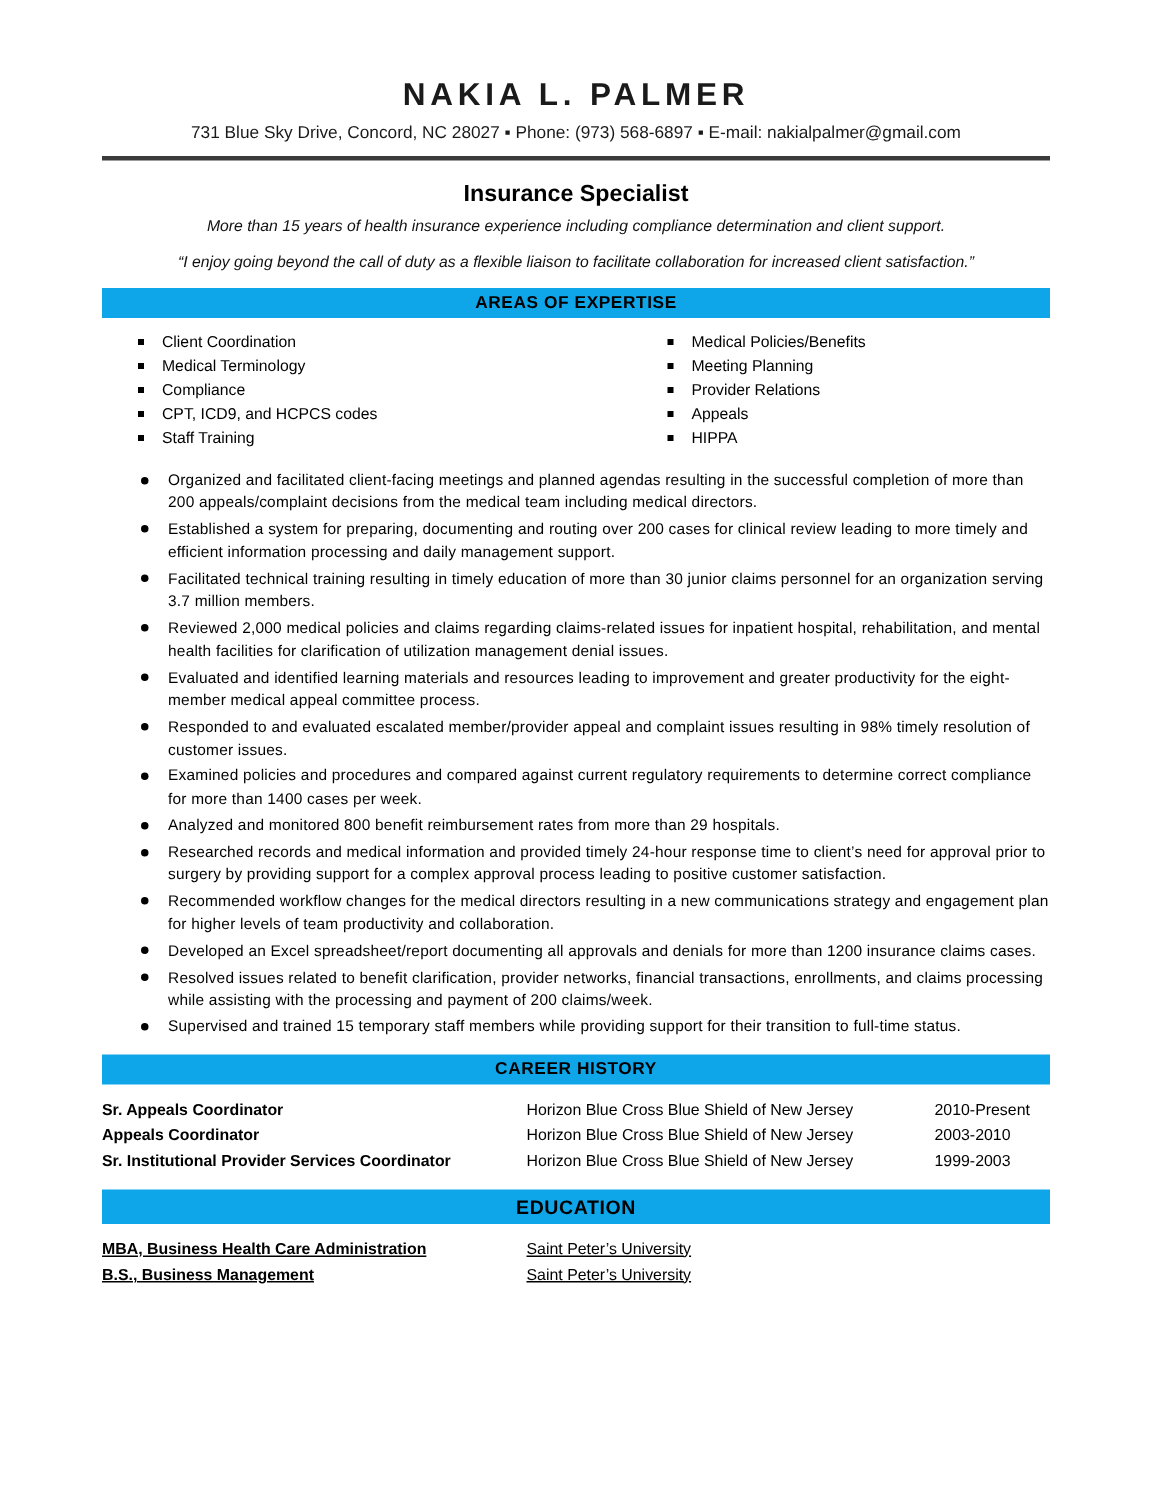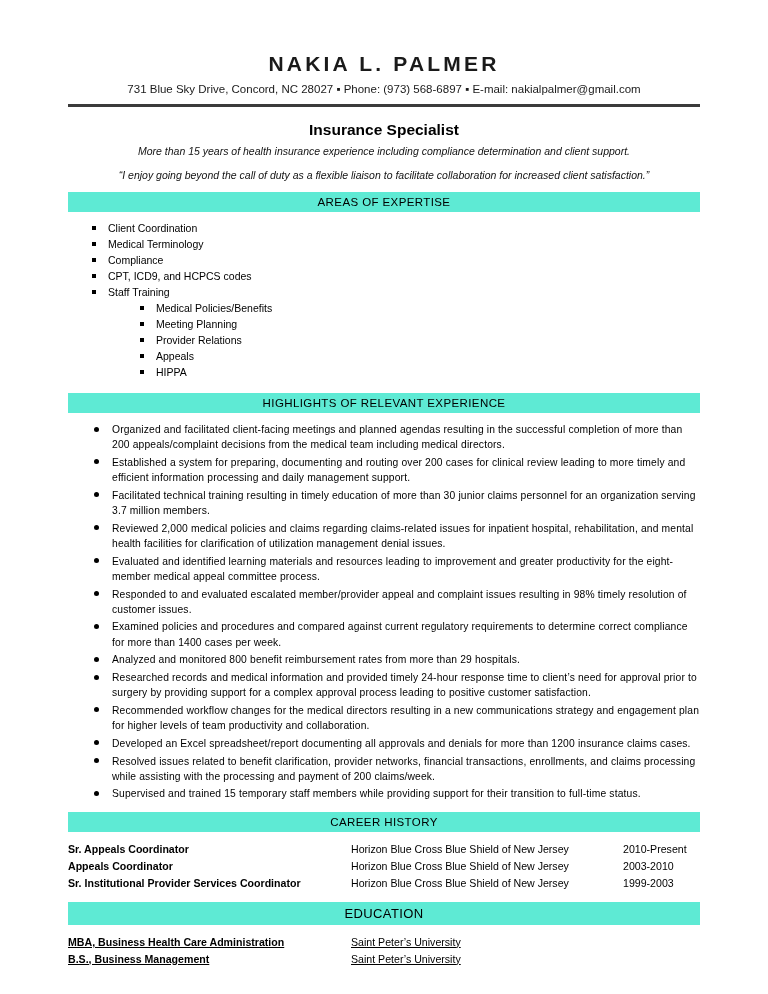--- a/index.html
+++ b/index.html
@@ -61,35 +61,34 @@
   .quote {
     text-align: center;
     font-size: 10.5px;
     font-style: italic;
     margin: 0 0 11px 0;
     color: #111;
   }
 
   
   .section-bar {
-    background: #5eead4;
+    background: #0ea5e9;
     text-align: center;
     font-size: 11.5px;
-    font-weight: normal;
+    font-weight: bold;
     letter-spacing: 0.4px;
     padding: 4px 0 4px 0;
     margin: 0 0 9px 0;
   }
 
   
   .expertise {
     display: flex;
     margin: 0 0 12px 0;
     padding-left: 22px;
-    flex-direction: column;
   }
   .expertise .col {
     width: 50%;
     box-sizing: border-box;
   }
   .expertise .col.right { padding-left: 48px; }
   .exp-item {
     font-size: 10.5px;
     line-height: 15.5px;
     position: relative;
@@ -177,21 +176,20 @@
     </div>
     <div class="col right">
       <div class="exp-item"><span class="sq"></span><span>Medical Policies/Benefits</span></div>
       <div class="exp-item"><span class="sq"></span><span>Meeting Planning</span></div>
       <div class="exp-item"><span class="sq"></span><span>Provider Relations</span></div>
       <div class="exp-item"><span class="sq"></span><span>Appeals</span></div>
       <div class="exp-item"><span class="sq"></span><span>HIPPA</span></div>
     </div>
   </div>
 
-  <div class="section-bar">HIGHLIGHTS OF RELEVANT EXPERIENCE</div>
 
   <div class="highlights">
     <div class="hl-item"><span class="dot"></span><span>Organized and facilitated client-facing meetings and planned agendas resulting in the successful completion of more than 200 appeals/complaint decisions from the medical team including medical directors.</span></div>
     <div class="hl-item"><span class="dot"></span><span>Established a system for preparing, documenting and routing  over 200 cases for clinical review leading to more  timely and efficient  information processing and daily management support.</span></div>
     <div class="hl-item"><span class="dot"></span><span>Facilitated technical training resulting in timely education of more than 30  junior claims personnel for an organization serving 3.7 million members.</span></div>
     <div class="hl-item"><span class="dot"></span><span>Reviewed  2,000 medical policies and claims regarding claims-related issues for inpatient hospital, rehabilitation, and mental health facilities for clarification of utilization management denial issues.</span></div>
     <div class="hl-item"><span class="dot"></span><span>Evaluated and identified learning materials and resources leading to improvement  and greater  productivity for  the eight-member  medical appeal committee process.</span></div>
     <div class="hl-item"><span class="dot"></span><span>Responded to and evaluated escalated member/provider  appeal and complaint issues resulting in 98% timely  resolution of customer  issues.</span></div>
     <div class="hl-item"><span class="dot"></span><span>Examined policies and procedures and compared against current regulatory requirements to determine correct compliance for more than 1400 cases per week.</span></div>
     <div class="hl-item"><span class="dot"></span><span>Analyzed and monitored 800 benefit reimbursement  rates from more than 29 hospitals.</span></div>

